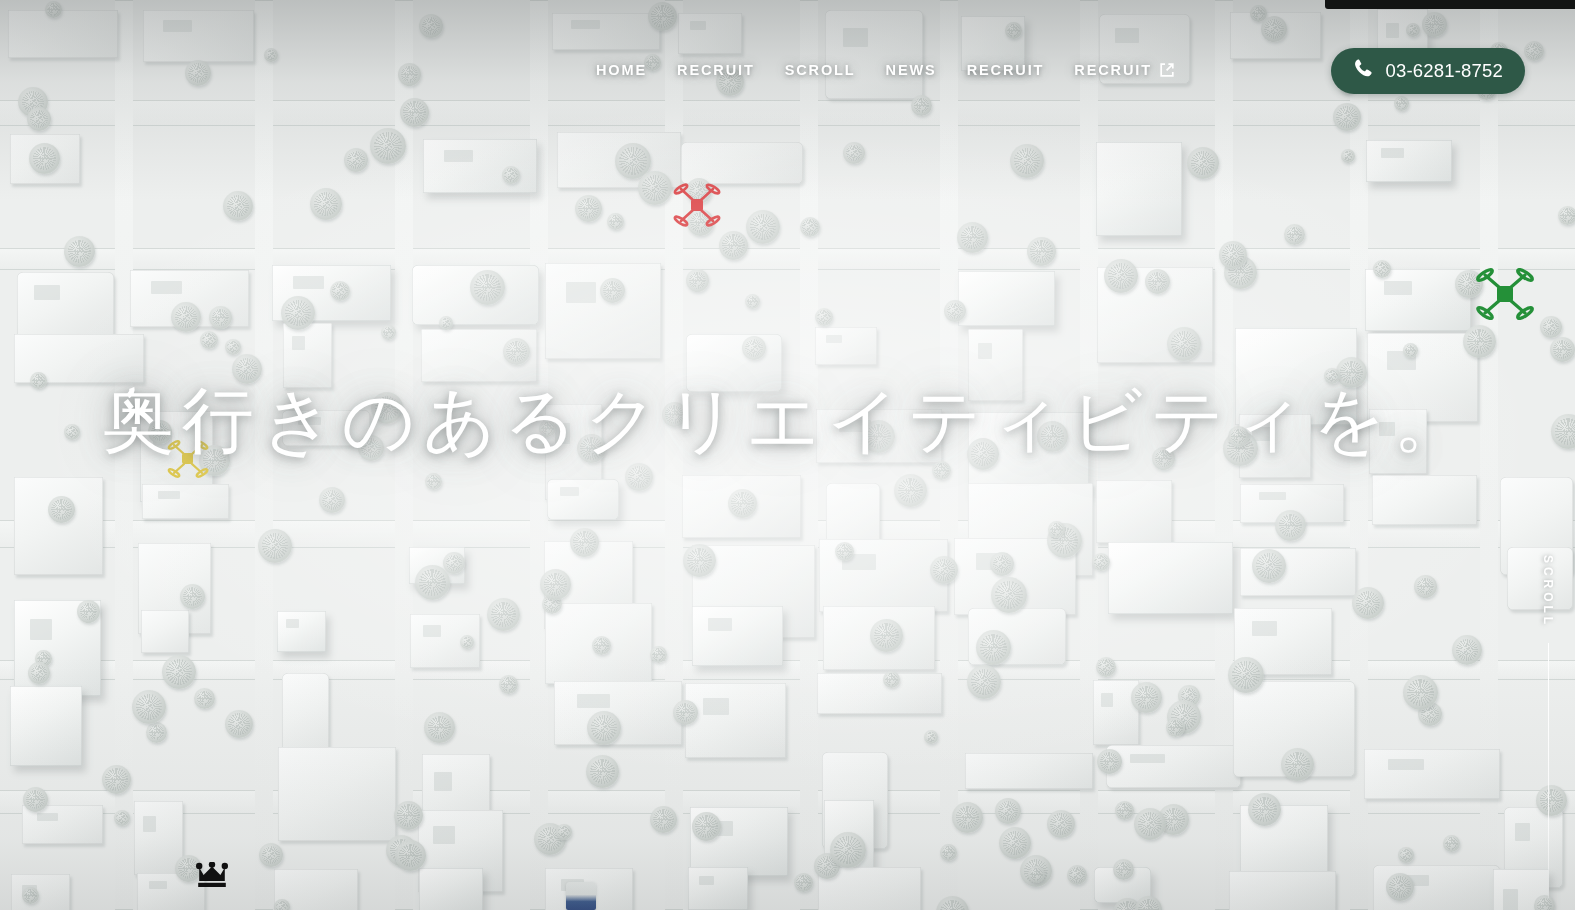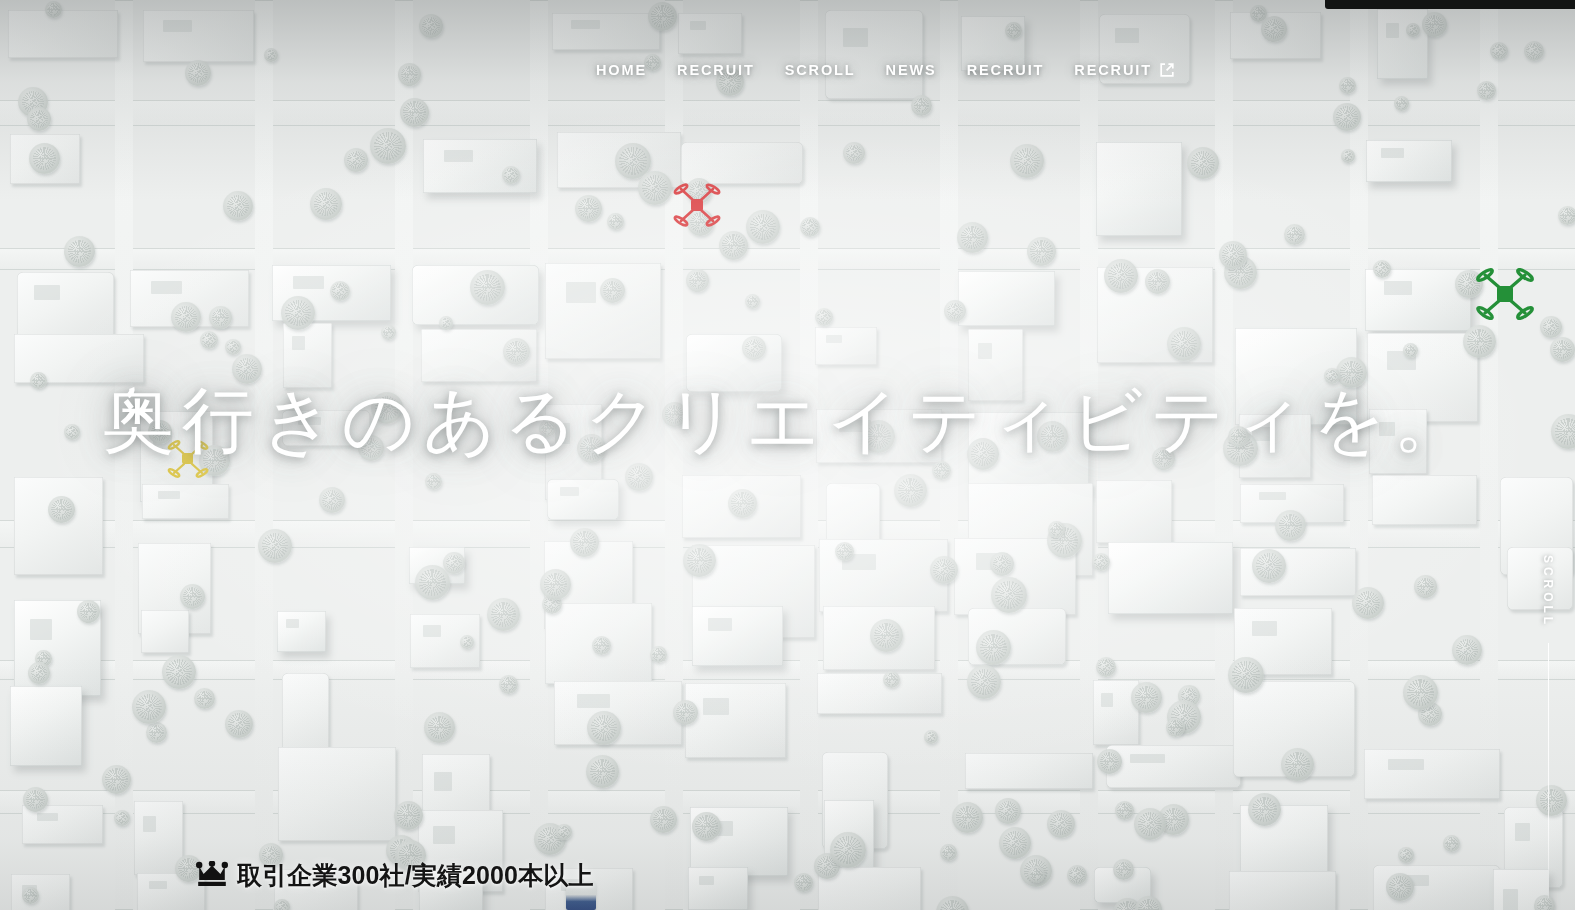--- a/index.html
+++ b/index.html
@@ -532,20 +532,28 @@
       <span class="ext">
         <svg width="16" height="16" viewBox="0 0 16 16" fill="none" stroke="#fff" stroke-width="1.7">
           <path d="M6 2.2H2.2v11.6h11.6V10"></path>
           <path d="M9.4 2.2h4.4v4.4M13.6 2.4 7.6 8.4"></path>
         </svg>
       </span>
     </a>
   </nav>
 
   <div class="hbtns">
+    <a href="#" class="hbtn tel" style="background:#2e5847">
+      <span>
+        <svg width="22" height="22" viewBox="0 0 22 22" fill="#fff">
+          <path d="M5.2 1.6c-1 .3-2 1.1-2.6 2.1-.9 1.5-.6 3.6.6 6 1.5 3 4.3 5.9 7.3 7.5 2.5 1.3 4.6 1.5 6.1.5 1-.7 1.8-1.7 2-2.7.1-.5 0-.7-.5-1.1-.4-.3-1.4-1-2.3-1.6-1.6-1-1.7-1-2.2-.7-.3.2-.8.7-1.1 1.1-.6.8-.7.8-1.5.4-1.4-.7-3.4-2.7-4.2-4.2-.5-.9-.5-1 .3-1.6.4-.3.9-.8 1.1-1.1.3-.5.2-.7-.8-2.3C6.4 2.1 6.1 1.6 5.9 1.5c-.1-.1-.4-.1-.7.1z"></path>
+        </svg>
+      </span>
+      <span>03-6281-8752</span>
+    </a>
   </div>
 </header>
 
 <div class="headline">奥行きのあるクリエイティビティを。</div>
 
 <div class="scroll">
   <div class="txt">SCROLL</div>
   <div class="line"></div>
 </div>
 
@@ -553,15 +561,14 @@
   <div class="stat">
     <span class="crown">
       <svg width="32" height="26" viewBox="0 0 32 26" fill="#111">
         <circle cx="3.2" cy="4" r="3.2"></circle>
           <circle cx="16" cy="2.6" r="3.2"></circle>
           <circle cx="28.8" cy="4" r="3.2"></circle>
         <path d="M3.2 5.5 7.6 13 16 4.6 24.4 13 28.8 5.5 28.8 19H3.2z"></path>
         <rect x="2.2" y="20.8" width="27.6" height="4.2"></rect>
       </svg>
     </span>
-    <span class="txt">取引企業300社/実績2000本以上</span>
   </div>
 </div>
 
 </body></html>

